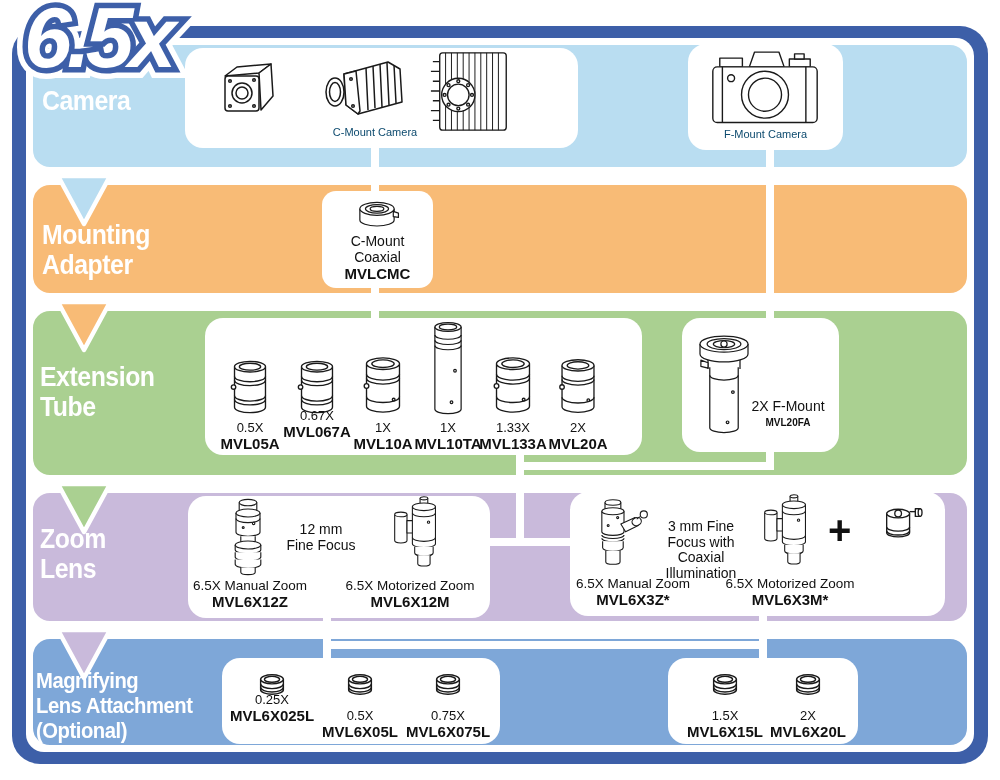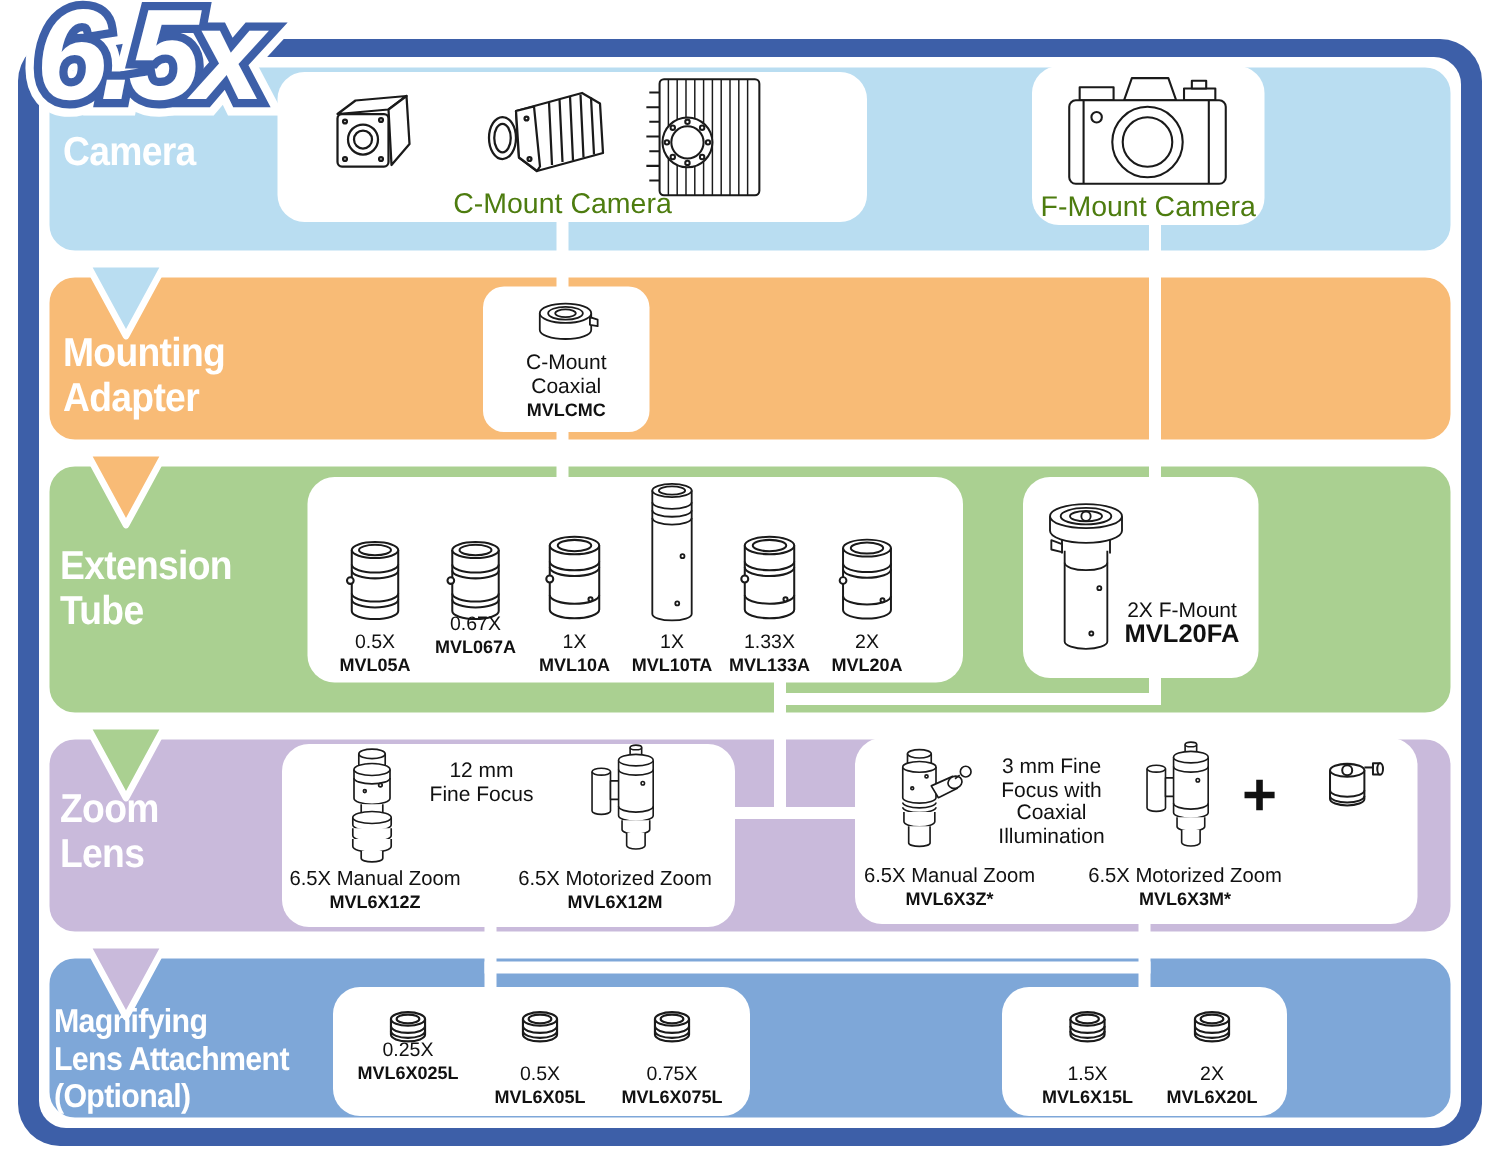--- a/index.html
+++ b/index.html
@@ -19,24 +19,24 @@
   
   .bandlabel{color:#ffffff;font-weight:bold;font-size:27px;line-height:30px;
              letter-spacing:-0.5px;transform:scaleX(.92);transform-origin:left top;white-space:nowrap;}
   .bandlabel.small{font-size:22px;line-height:25px;}
   
   .box{background:#ffffff;border-radius:18px;}
   
   .line{background:#ffffff;}
   
   .cap{color:#111111;font-size:13px;line-height:15px;text-align:center;white-space:nowrap;}
-  .cap .m{font-weight:bold;font-size:12px;line-height:17px;display:block;}
+  .cap .m{font-weight:bold;font-size:15px;line-height:17px;display:block;}
   .cap .d{display:block;}
-  .note{color:#111111;font-size:14px;line-height:16px;text-align:center;white-space:nowrap;}
-  .boxlabel{color:#4d7c0f;font-size:19px;text-align:center;white-space:nowrap;}
+  .note{color:#111111;font-size:14px;line-height:16px;text-align:center;white-space:nowrap;margin-top:16px;}
+  .boxlabel{color:#0c4a6e;font-size:11px;text-align:center;white-space:nowrap;}
   .plus{color:#111111;font-size:40px;font-weight:bold;}
   
   #logo{left:14px;top:-12px;width:220px;height:110px;}
   #logo span{position:absolute;left:10px;top:0;font-style:italic;font-weight:bold;
              font-size:86px;letter-spacing:-5px;white-space:nowrap;}
   #logo .l1{-webkit-text-stroke:22px #ffffff;color:#ffffff;}
   #logo .l2{-webkit-text-stroke:11px #3d5fa8;color:#3d5fa8;}
   #logo .l3{color:#ffffff;}
 </style>
 </head>
@@ -322,21 +322,21 @@
   <div class="abs cap" style="left:543px;top:420px;width:70px">
     <span class="d">2X</span>
       <span class="m">MVL20A</span>
   </div>
 
   <svg class="abs art" style="left:692px;top:326px" width="64" height="118" viewBox="0 0 72 120">
       <use href="#g-fmtube"></use>
     </svg>
   <div class="abs cap" style="left:740px;top:398px;width:96px;font-size:14px;line-height:16px">
     <span class="d">2X F-Mount</span>
-      <span class="m" style="font-size:17px">MVL20FA</span>
+      <span class="m" style="font-size:10px">MVL20FA</span>
   </div>
 
   <div class="abs box" style="left:188px;top:496px;width:302px;height:122px"></div>
   <div class="abs box" style="left:570px;top:492px;width:375px;height:124px"></div>
 
   <svg class="abs art" style="left:222px;top:497px" width="52" height="80" viewBox="0 0 56 100">
       <use href="#g-manzoom"></use>
     </svg>
   <div class="abs note" style="left:271px;top:505px;width:100px">
     <div>12 mm</div>

